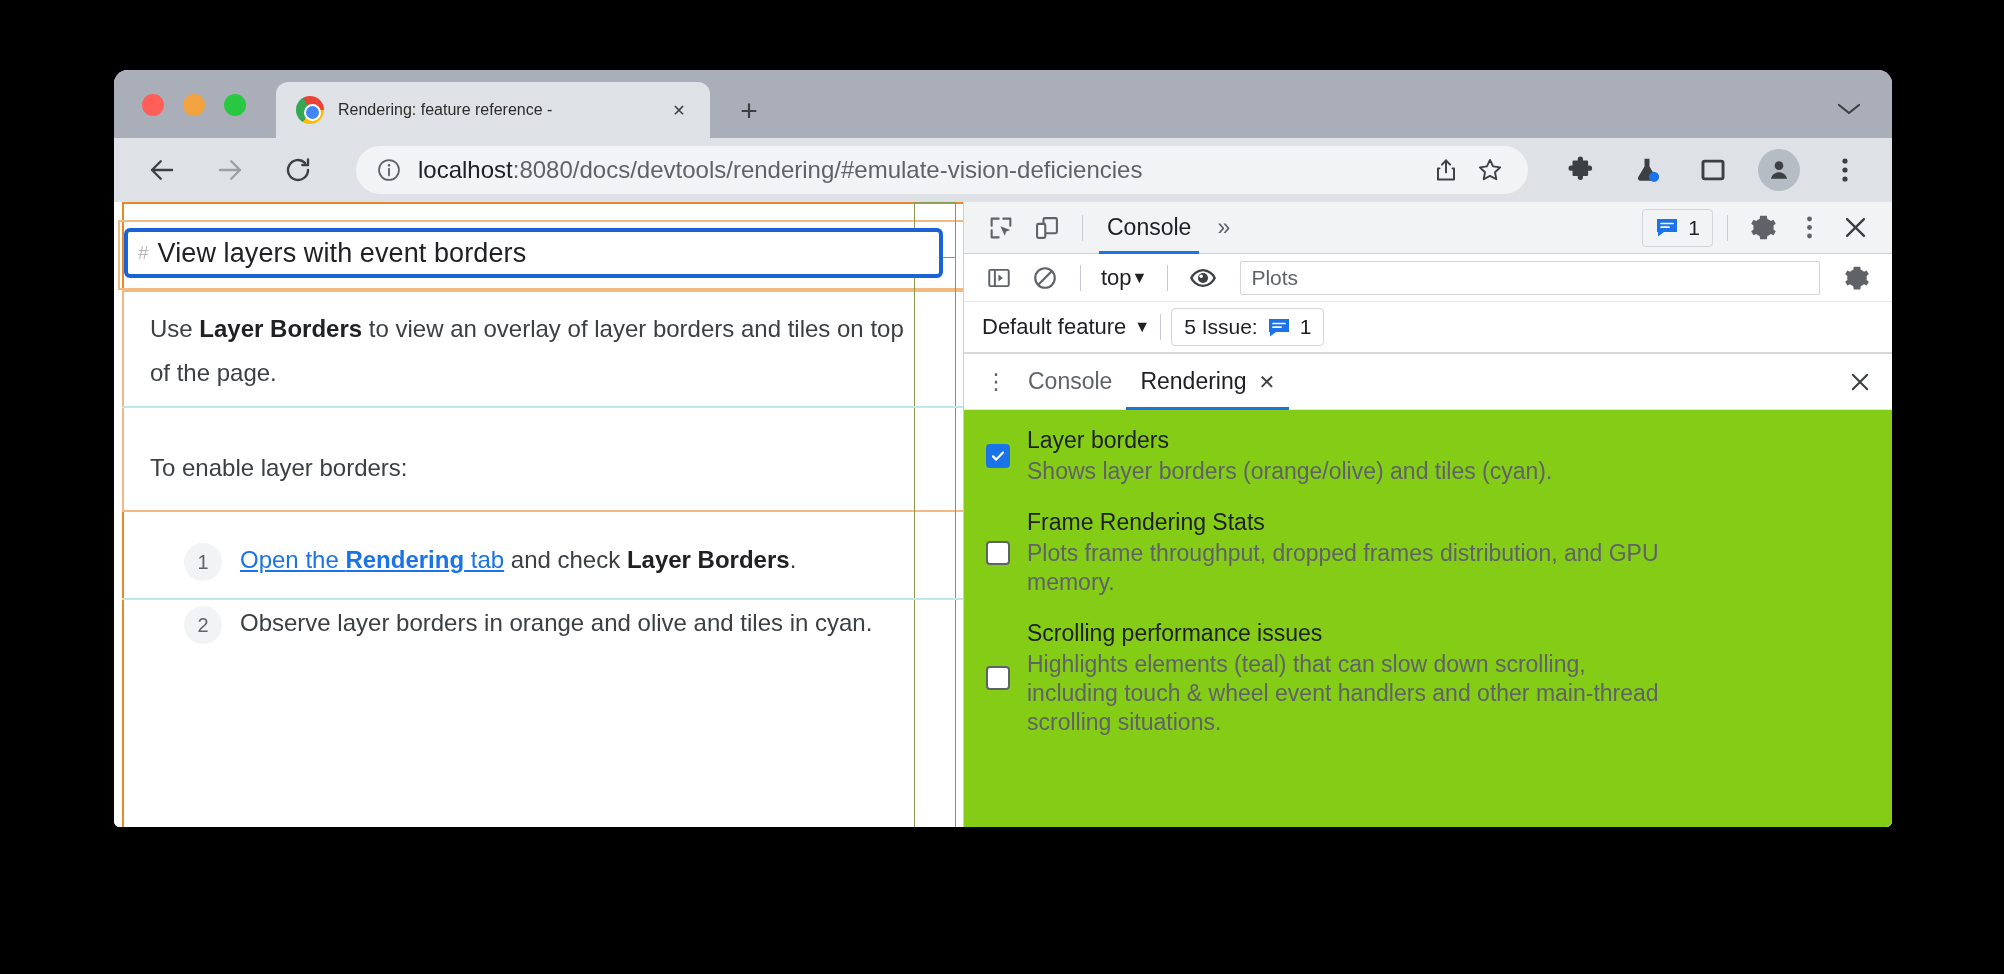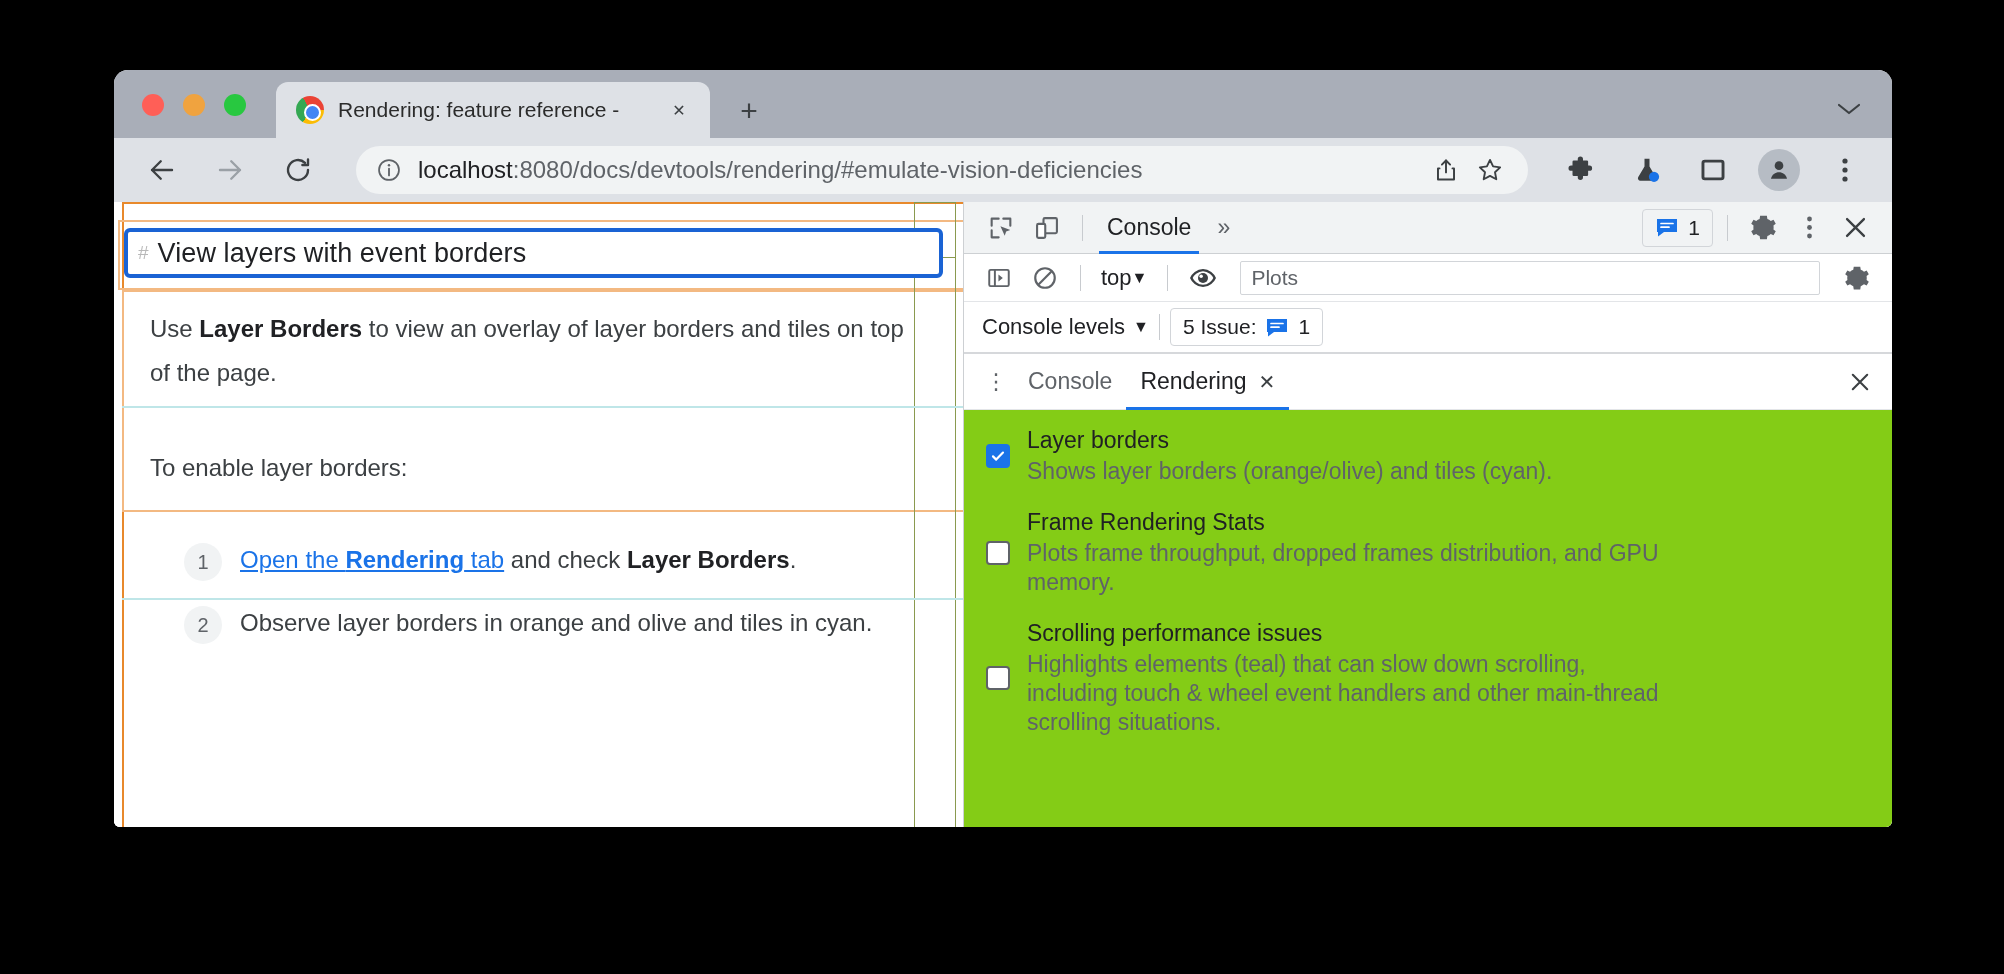--- a/index.html
+++ b/index.html
@@ -51,21 +51,21 @@
     position: relative; flex: 0 0 auto;
     background: conic-gradient(from -30deg, #ea4335 0deg 120deg, #fbbc05 120deg 240deg, #34a853 240deg 360deg);
   }
   .chrome-logo::after {
     content:""; position:absolute; left:50%; top:50%;
     width:13px; height:13px; margin:-6.5px 0 0 -6.5px;
     border-radius:50%; background:#4285f4; border:2px solid #fff;
   }
   .tab-title {
     flex: 1 1 auto; margin-left: 14px; margin-right: 8px;
-    font-size: 21px; color: #2b2b2b; white-space: nowrap;
+    font-size: 16px; color: #2b2b2b; white-space: nowrap;
     overflow: hidden;
     -webkit-mask-image: linear-gradient(to right, #000 88%, transparent 100%);
     mask-image: linear-gradient(to right, #000 88%, transparent 100%);
   }
   .tab-close, .newtab, .winmenu {
     flex: 0 0 auto; width: 34px; height: 34px;
     display: flex; align-items: center; justify-content: center;
     color: #3c4043;
   }
   .newtab {
@@ -454,21 +454,21 @@
           </div>
           <div class="dt-ico">
             <svg width="26" height="26" viewBox="0 0 24 24">
                 <path d="M12 8.4a3.6 3.6 0 1 0 0 7.2 3.6 3.6 0 0 0 0-7.2zm9 3.6c0-.6-.05-1.2-.15-1.75l2.05-1.6-2-3.46-2.45.95a8.6 8.6 0 0 0-3-1.74L15 1.5H9l-.45 2.9a8.6 8.6 0 0 0-3 1.74l-2.45-.95-2 3.46 2.05 1.6A9.6 9.6 0 0 0 3 12c0 .6.05 1.2.15 1.75l-2.05 1.6 2 3.46 2.45-.95a8.6 8.6 0 0 0 3 1.74L9 22.5h6l.45-2.9a8.6 8.6 0 0 0 3-1.74l2.45.95 2-3.46-2.05-1.6c.1-.55.15-1.15.15-1.75z" fill="#5f6368"></path>
               </svg>
           </div>
         </div>
 
         <div class="dt-levelbar">
           <div class="levels">
-            <span>Console levels</span>
+            <span>Default feature</span>
             <span style="font-size:16px">▼</span>
           </div>
           <div class="vsep"></div>
           <div class="issue-pill">
             <span class="cnt">5 Issue:</span>
             <span class="msg-badge">
               <svg width="24" height="21" viewBox="0 0 24 21">
                   <path d="M2 2h20v13H9l-6 4.6V15H2z" fill="#1a73e8"></path>
                   <path d="M6 6.5h12M6 10.2h8" stroke="#fff" stroke-width="1.7" stroke-linecap="round"></path>
                 </svg>

